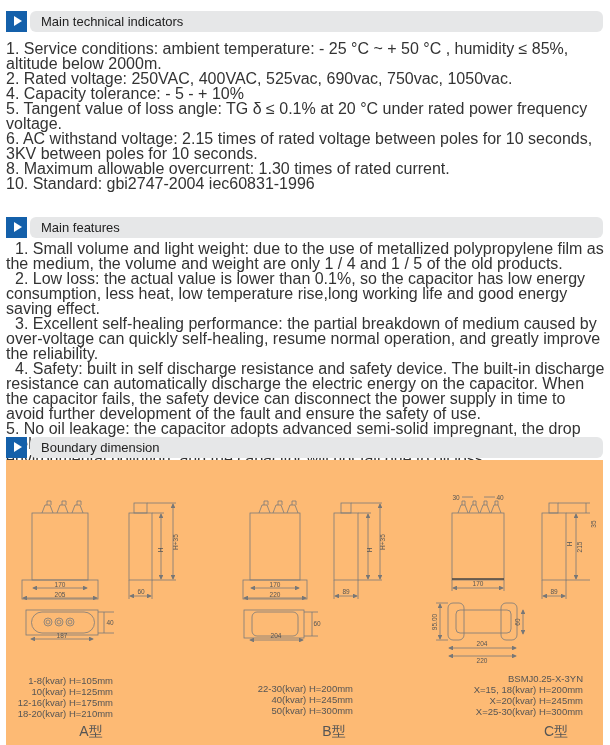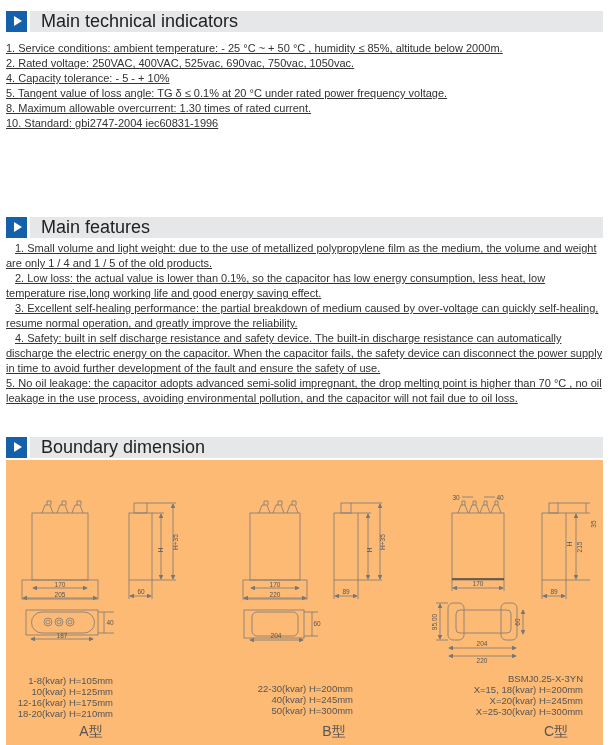--- a/index.html
+++ b/index.html
@@ -3,42 +3,43 @@
 <meta charset="utf-8">
 <style>
   html, body { margin: 0; padding: 0; background: #ffffff; }
   body { width: 610px; height: 745px; position: relative; overflow: hidden;
          font-family: "Liberation Sans", sans-serif; color: #333333; }
   .section-header { position: absolute; left: 6px; width: 597px; height: 21px; display: flex; }
   .section-header .marker { width: 21px; height: 21px; background: #1460aa; position: relative; flex: none; }
   .section-header .marker::after { content: ""; position: absolute; left: 8px; top: 5px;
       border-left: 8px solid #ffffff; border-top: 5.5px solid transparent; border-bottom: 5.5px solid transparent; }
   .section-header .bar { margin-left: 3px; flex: 1; background: #e6e7e8; display: flex; align-items: center;
-      padding-left: 11px; font-size: 18px; color: #222222; }
-  .text-block { position: absolute; left: 6px; width: 600px; font-size: 11px; line-height: 15px; color: #333333; text-decoration: underline; }
+      padding-left: 11px; font-size: 13px; color: #222222; border-radius: 6px; }
+  .text-block { position: absolute; left: 6px; width: 600px; font-size: 16px; line-height: 15px; color: #333333; }
   .text-block p { margin: 0; }
   .text-block .indent { text-indent: 9px; }
   .overline { text-decoration: overline; }
   .panel { position: absolute; left: 6px; top: 460px; width: 597px; height: 285px; background: #fdba74; }
   .panel svg { position: absolute; left: 0; top: 0; }
   .svgtext { font-family: "Liberation Sans", sans-serif; fill: #555555; }
 </style>
 </head>
 <body>
 
 <div class="section-header" style="top:11px;">
   <div class="marker"></div>
   <div class="bar">Main technical indicators</div>
 </div>
 
 <div class="text-block" style="top:41px;">
   <p>1. Service conditions: ambient temperature: - 25 °C ~ + 50 °C , humidity ≤ 85%, altitude below 2000m.</p>
   <p>2. Rated voltage: 250VAC, 400VAC, 525vac, 690vac, 750vac, 1050vac.</p>
   <p>4. Capacity tolerance: - 5 - + 10%</p>
   <p>5. Tangent value of loss angle: TG δ ≤ 0.1% at 20 °C under rated power frequency voltage.</p>
+  <p>6. AC withstand voltage: 2.15 times of rated voltage between poles for 10 seconds, 3KV between poles for 10 seconds.</p>
   <p>8. Maximum allowable overcurrent: 1.30 times of rated current.</p>
   <p>10. Standard: gbi2747-2004 iec60831-1996</p>
 </div>
 
 <div class="section-header" style="top:217px;">
   <div class="marker"></div>
   <div class="bar">Main features</div>
 </div>
 
 <div class="text-block" style="top:241px;">

